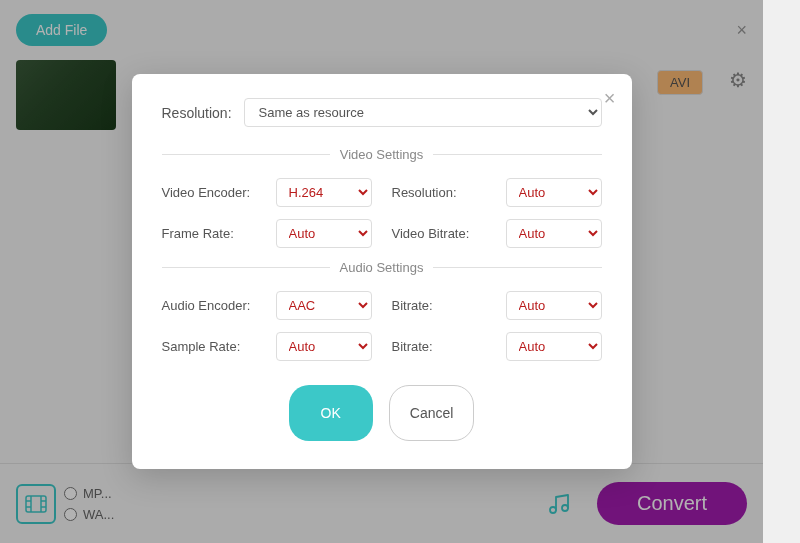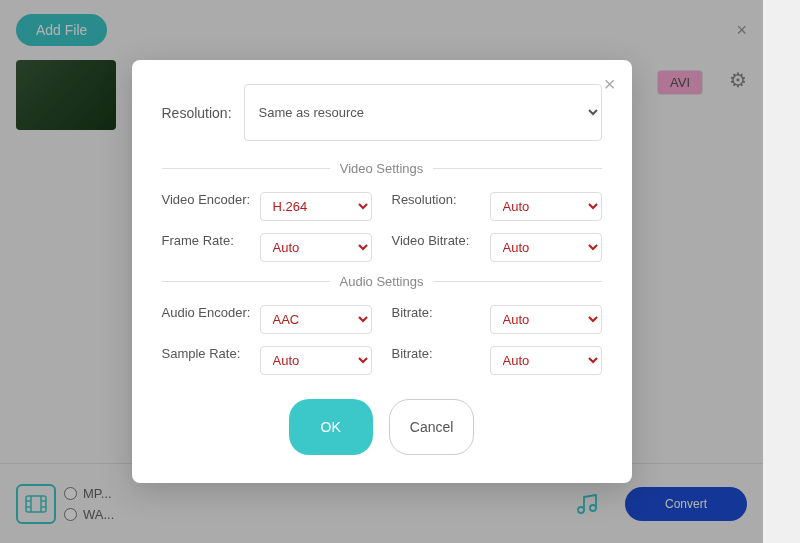--- a/index.html
+++ b/index.html
@@ -120,43 +120,43 @@
       gap: 6px;
       font-size: 13px;
       color: #666;
     }
 
     .radio-item input[type="radio"] {
       accent-color: #3cc8c8;
     }
 
     .convert-btn {
-      background: #1d4ed8;
+      background: #a21caf;
       color: white;
       border: none;
       border-radius: 22px;
       padding: 10px 40px;
-      font-size: 12px;
+      font-size: 20px;
       cursor: pointer;
       font-weight: 500;
     }
 
     .icon-music {
       width: 36px;
       height: 36px;
       color: #3cc8c8;
       font-size: 22px;
       display: flex;
       align-items: center;
       justify-content: center;
     }
 
     
     .avi-badge {
-      background: #f9a8d4;
+      background: #fdba74;
       border: 1px solid #ddd;
       border-radius: 4px;
       padding: 4px 12px;
       font-size: 13px;
       color: #555;
       position: absolute;
       top: 70px;
       right: 60px;
     }
 
@@ -211,21 +211,21 @@
     }
 
     .resolution-row label {
       font-size: 14px;
       color: #555;
       white-space: nowrap;
     }
 
     .resolution-row select {
       flex: 1;
-      padding: 19px 10px;
+      padding: 5px 10px;
       border: 1px solid #ddd;
       border-radius: 4px;
       font-size: 13px;
       color: #555;
       background: white;
       cursor: pointer;
     }
 
     
     .section-divider {
@@ -252,22 +252,22 @@
     
     .settings-grid {
       display: grid;
       grid-template-columns: 1fr 1fr;
       gap: 12px 20px;
       margin-bottom: 8px;
     }
 
     .setting-item {
       display: flex;
-      align-items: flex-start;
-      gap: 8px;
+      align-items: center;
+      gap: 24px;
     }
 
     .setting-item label {
       font-size: 13px;
       color: #555;
       white-space: nowrap;
       min-width: 90px;
     }
 
     .setting-item select {

